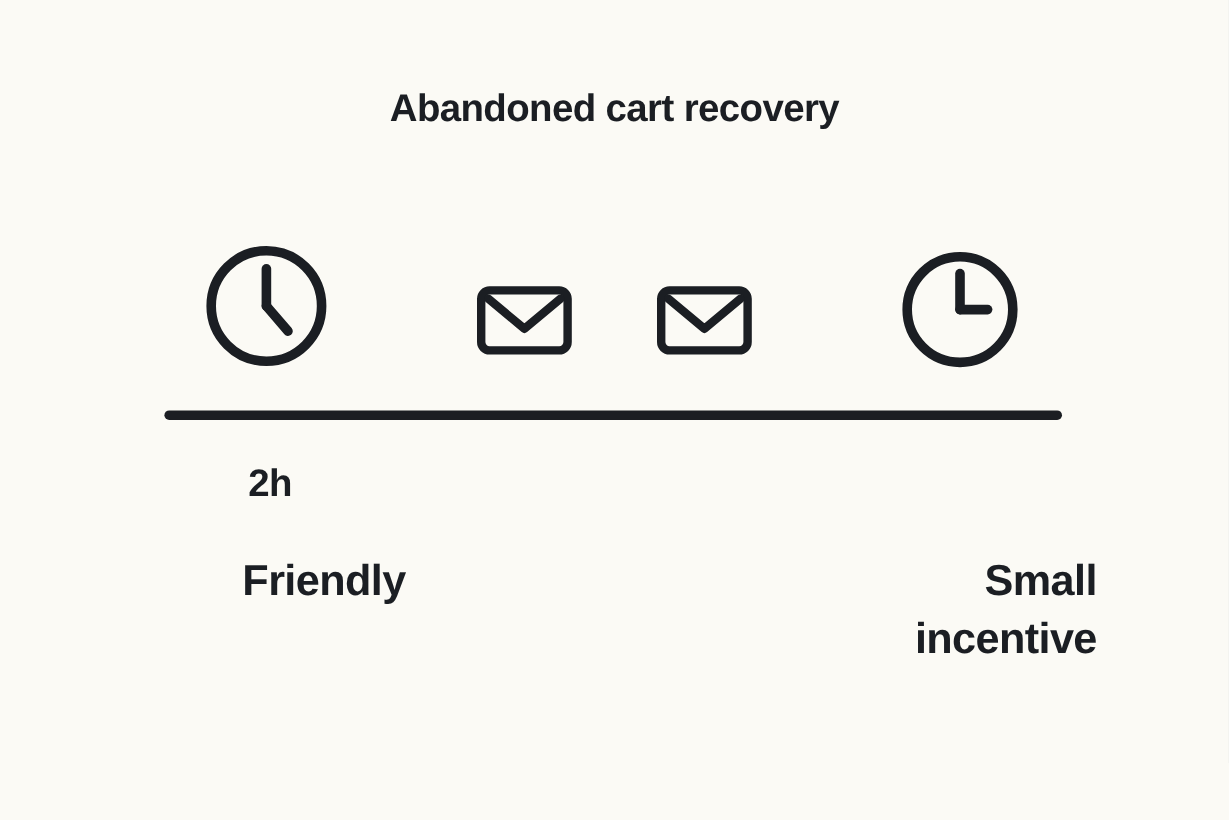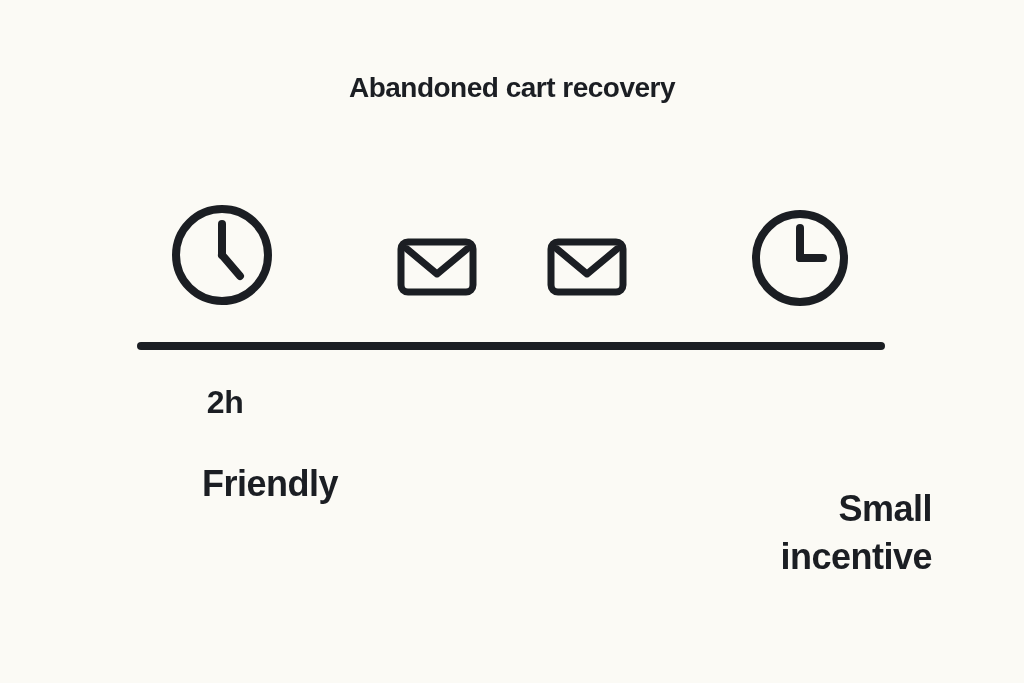--- a/index.html
+++ b/index.html
@@ -14,21 +14,21 @@
     background:var(--bg);
     font-family:"Liberation Sans","DejaVu Sans",sans-serif;
     color:var(--ink);
     overflow:hidden;
   }
   .title{
     position:absolute;
     left:0;right:0;top:72px;
     margin:0;
     text-align:center;
-    font-size:28px;
+    font-size:32px;
     font-weight:700;
     letter-spacing:-0.5px;
     color:var(--ink);
   }
   .icon{position:absolute;line-height:0;}
   .icon svg{display:block;}
   .icon .stroke{
     fill:none;
     stroke:var(--ink);
   }
@@ -58,21 +58,21 @@
     position:absolute;
     top:460px;
     width:220px;
     text-align:right;
     font-size:36px;
     font-weight:700;
     line-height:48px;
     letter-spacing:-0.5px;
   }
   .milestone-desc.left{left:118px;}
-  .milestone-desc.right{left:712px;margin-top:25px;}
+  .milestone-desc.right{left:694px;}
 </style>
 </head>
 <body>
 
 <div class="frame">
 
   <h1 class="title">Abandoned cart recovery</h1>
 
   <div class="icon icon-clock-1">
     <svg width="104" height="104" viewBox="0 0 104 104" aria-hidden="true">

